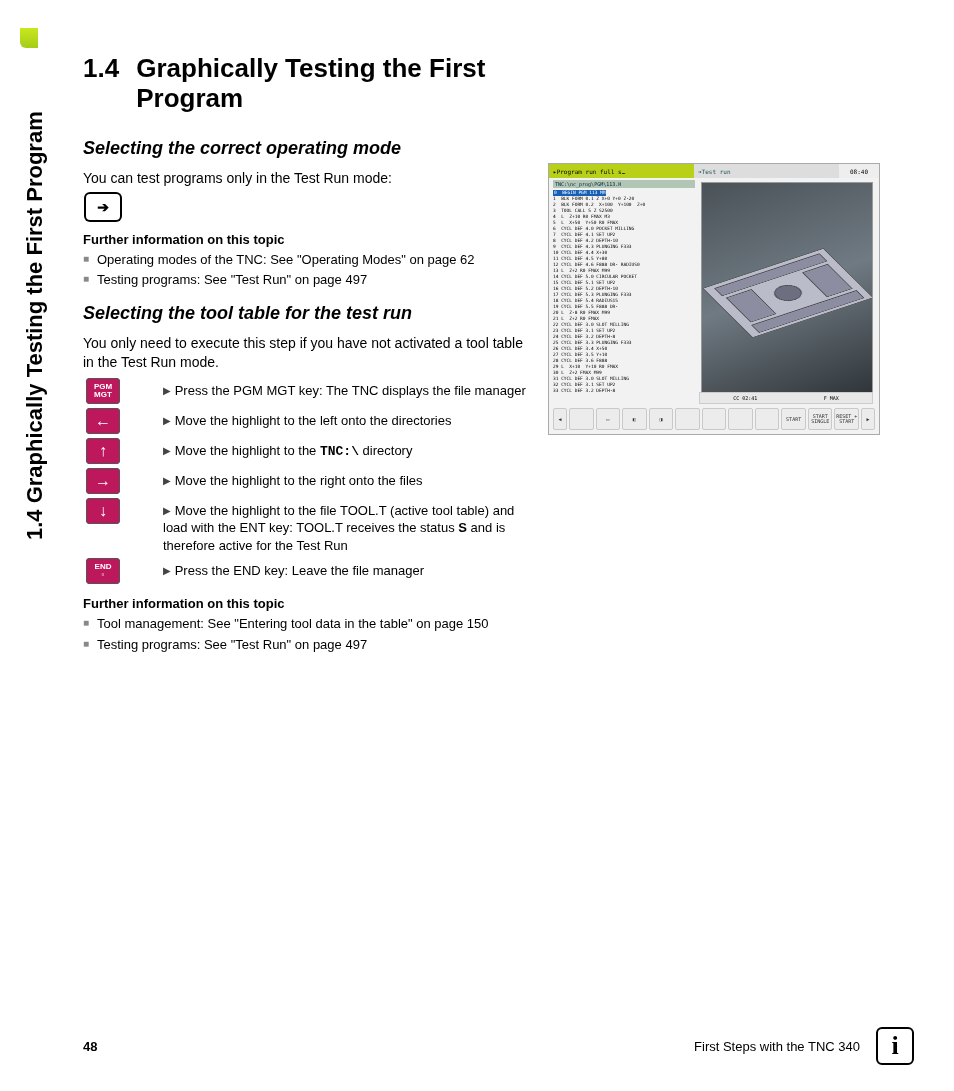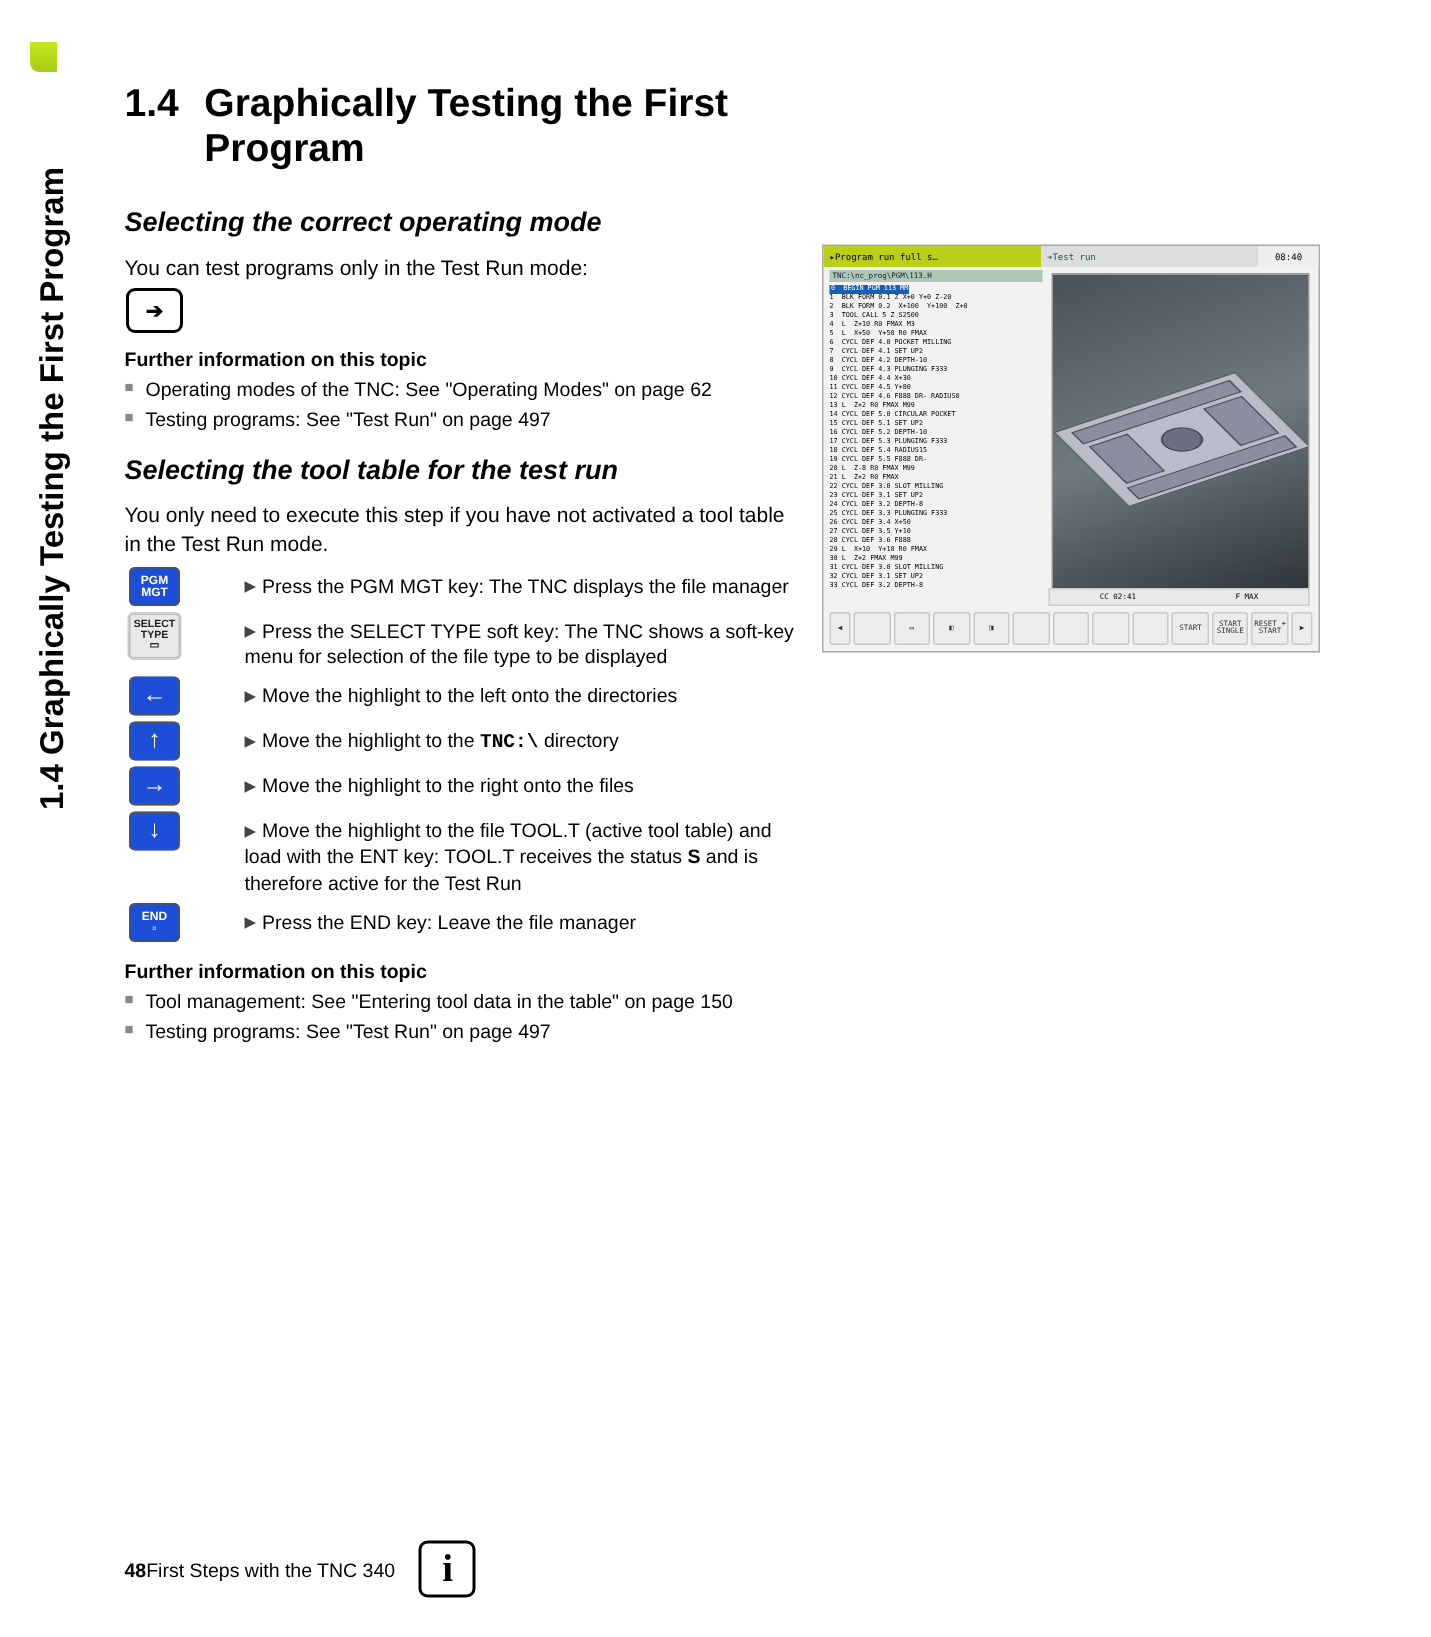--- a/index.html
+++ b/index.html
@@ -9,21 +9,21 @@
   .side-title { position: absolute; left: 22px; top: 540px; transform: rotate(-90deg); transform-origin: left top; font-size: 22px; font-weight: bold; white-space: nowrap; }
   .content { position: absolute; left: 83px; top: 54px; width: 790px; }
   h1.main { font-size: 26px; font-weight: bold; margin: 0 0 24px 0; line-height: 1.15; }
   h1.main .num { display: inline-block; width: 46px; vertical-align: top; }
   h1.main .txt { display: inline-block; width: 380px; vertical-align: top; }
   h2.sub { font-size: 18px; font-weight: bold; margin: 14px 0 10px 0; font-style: italic; }
   p.body { font-size: 14px; margin: 6px 0; line-height: 1.35; max-width: 440px; }
   .step-row { display: flex; align-items: flex-start; margin: 4px 0; max-width: 450px; }
   .key-icon { flex: 0 0 40px; width: 40px; margin-right: 40px; display: flex; justify-content: center; }
   .key-box { width: 34px; height: 26px; border-radius: 4px; display: flex; align-items: center; justify-content: center; font-size: 8px; font-weight: bold; text-align: center; line-height: 1; }
-  .key-dark { background: #1d4ed8; color: #fff; box-shadow: inset 0 0 0 1px #555; }
+  .key-dark { background: #be185d; color: #fff; box-shadow: inset 0 0 0 1px #555; }
   .key-light { background: #e9e9e9; color: #222; box-shadow: inset 0 0 0 1px #bbb; border: 1px solid #ccc; }
   .key-white { background: #fff; color: #000; box-shadow: 0 0 0 2px #000; font-size: 14px; }
   .step-text { flex: 1; font-size: 13px; line-height: 1.35; padding-top: 4px; }
   .step-text .marker { display: inline-block; margin-right: 4px; color: #444; font-size: 10px; vertical-align: 1px; }
   .further { font-size: 13px; font-weight: bold; margin: 12px 0 4px 0; }
   ul.square { list-style: none; padding: 0; margin: 0 0 10px 0; max-width: 450px; }
   ul.square li { font-size: 13px; line-height: 1.4; padding-left: 14px; position: relative; margin: 2px 0; }
   ul.square li::before { content: "■"; position: absolute; left: 0; top: 1px; font-size: 10px; color: #888; }
   .mono { font-family: "Courier New", monospace; font-weight: bold; }
   .bold { font-weight: bold; }
@@ -37,21 +37,21 @@
   .ss-code .hi { background: #1560b5; color: #fff; display: inline-block; padding: 0 1px; }
   .ss-3d { position: absolute; right: 6px; top: 18px; width: 170px; height: 210px; background: linear-gradient(160deg,#4a5258 0%,#707a82 50%,#2f353a 100%); border:1px solid #999; overflow:hidden; }
   .part { position: absolute; left: 16px; top: 60px; width: 140px; height: 100px; transform: rotateX(55deg) rotateZ(-30deg); transform-style: preserve-3d; }
   .part-top { position:absolute; inset:0; background:#babcc9; border:1px solid #555; }
   .slot { position:absolute; background:#8c8da0; border:1px solid #444; }
   .hole { position:absolute; width:26px; height:26px; border-radius:50%; background:#6d6f80; border:1px solid #333; }
   .ss-statbar { position:absolute; left:150px; bottom:30px; right:6px; height:10px; background:#e8e8e8; font-size:5px; font-family:monospace; display:flex; align-items:center; justify-content:space-around; border:1px solid #ccc;}
   .ss-soft { position: absolute; left: 4px; bottom: 4px; right: 4px; height: 22px; display: flex; gap: 2px; }
   .skb { flex: 1; background: #ececec; border: 1px solid #c9c9c9; border-radius: 2px; font-size: 5px; font-family: monospace; display: flex; align-items: center; justify-content: center; text-align: center; line-height: 1; color:#333;}
   .skb.short{flex:0 0 12px;}
-  .footer { position: absolute; left: 83px; bottom: 26px; right: 40px; display: flex; align-items: center; justify-content: flex-start; font-size: 13px; }
+  .footer { position: absolute; left: 83px; bottom: 26px; right: 40px; display: flex; align-items: center; justify-content: space-between; font-size: 13px; }
   .footer .pg { font-weight: bold; }
   .info-badge { width: 34px; height: 34px; border: 2px solid #000; border-radius: 6px; display: flex; align-items: center; justify-content: center; font-family: Georgia, serif; font-size: 26px; font-weight: bold; margin-left: 16px; }
   .footer-right { display: flex; align-items: center; }
   .tri { font-size: 14px; line-height: 1; }
 </style>
 </head>
 <body>
 
 <div class="page">
   <div class="tab-accent"></div>
@@ -83,28 +83,20 @@
     <h2 class="sub">Selecting the tool table for the test run</h2>
     <p class="body">You only need to execute this step if you have not activated a tool table in the Test Run mode.</p>
 
     <div id="steps-container">
         <div class="step-row">
           <div class="key-icon">
             <div class="key-box key-dark" style="white-space: pre; font-size: 8px; height: 26px;">PGM
 MGT</div>
           </div>
           <div class="step-text"><span class="marker">▶</span>Press the PGM MGT key: The TNC displays the file manager</div>
-        </div>
-        <div class="step-row">
-          <div class="key-icon">
-            <div class="key-box key-light" style="white-space: pre; font-size: 7px; height: 30px;">SELECT
-TYPE
-▭</div>
-          </div>
-          <div class="step-text"><span class="marker">▶</span>Press the SELECT TYPE soft key: The TNC shows a soft-key menu for selection of the file type to be displayed</div>
         </div>
         <div class="step-row">
           <div class="key-icon">
             <div class="key-box key-dark" style="font-size: 16px;">←</div>
           </div>
           <div class="step-text"><span class="marker">▶</span>Move the highlight to the left onto the directories</div>
         </div>
         <div class="step-row">
           <div class="key-icon">
             <div class="key-box key-dark" style="font-size: 16px;">↑</div>

